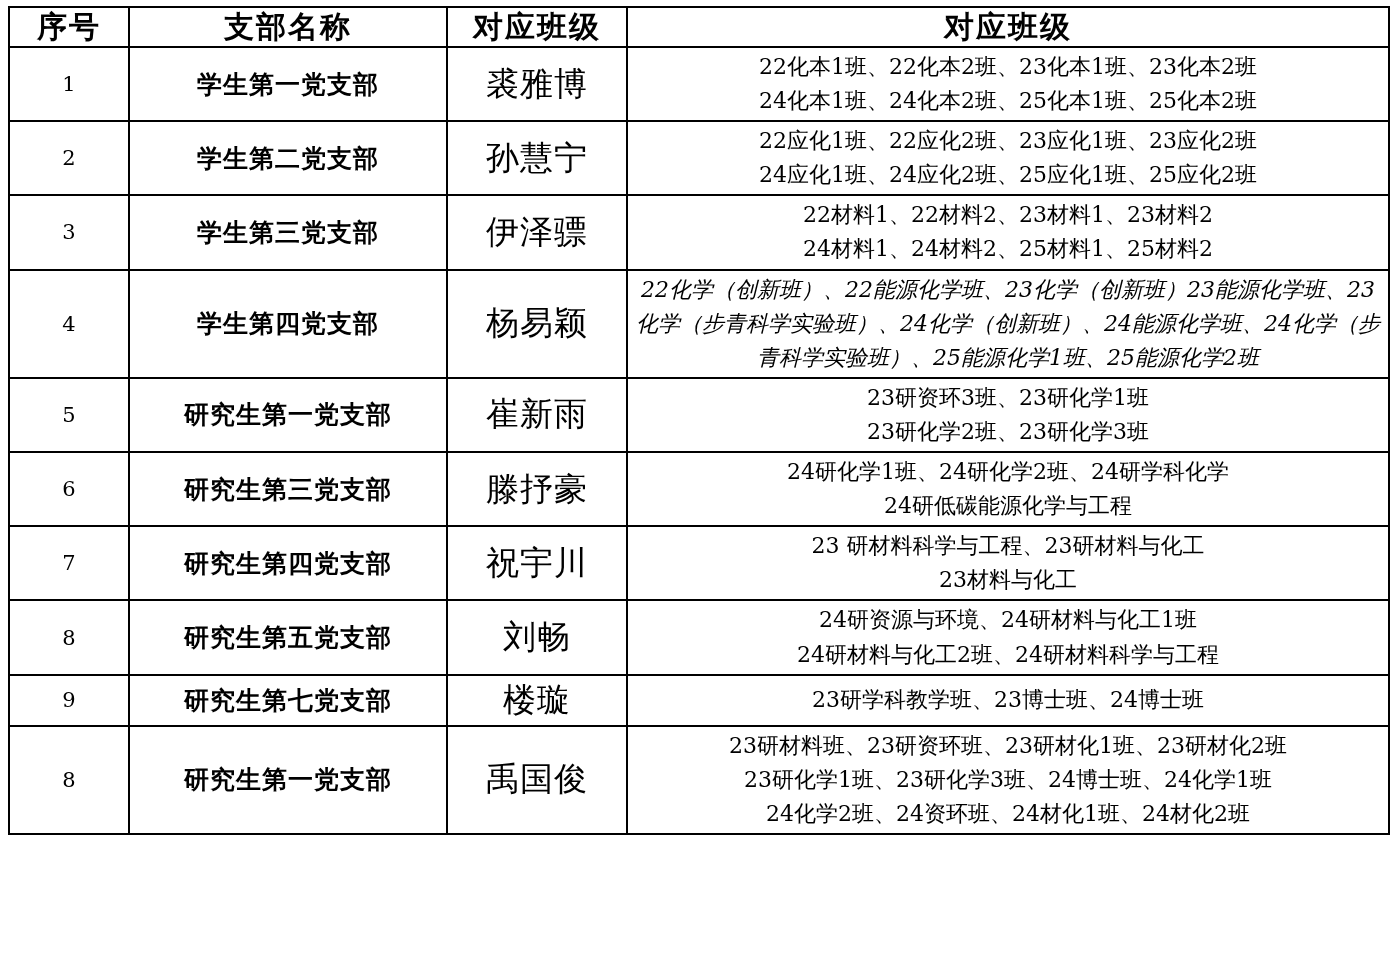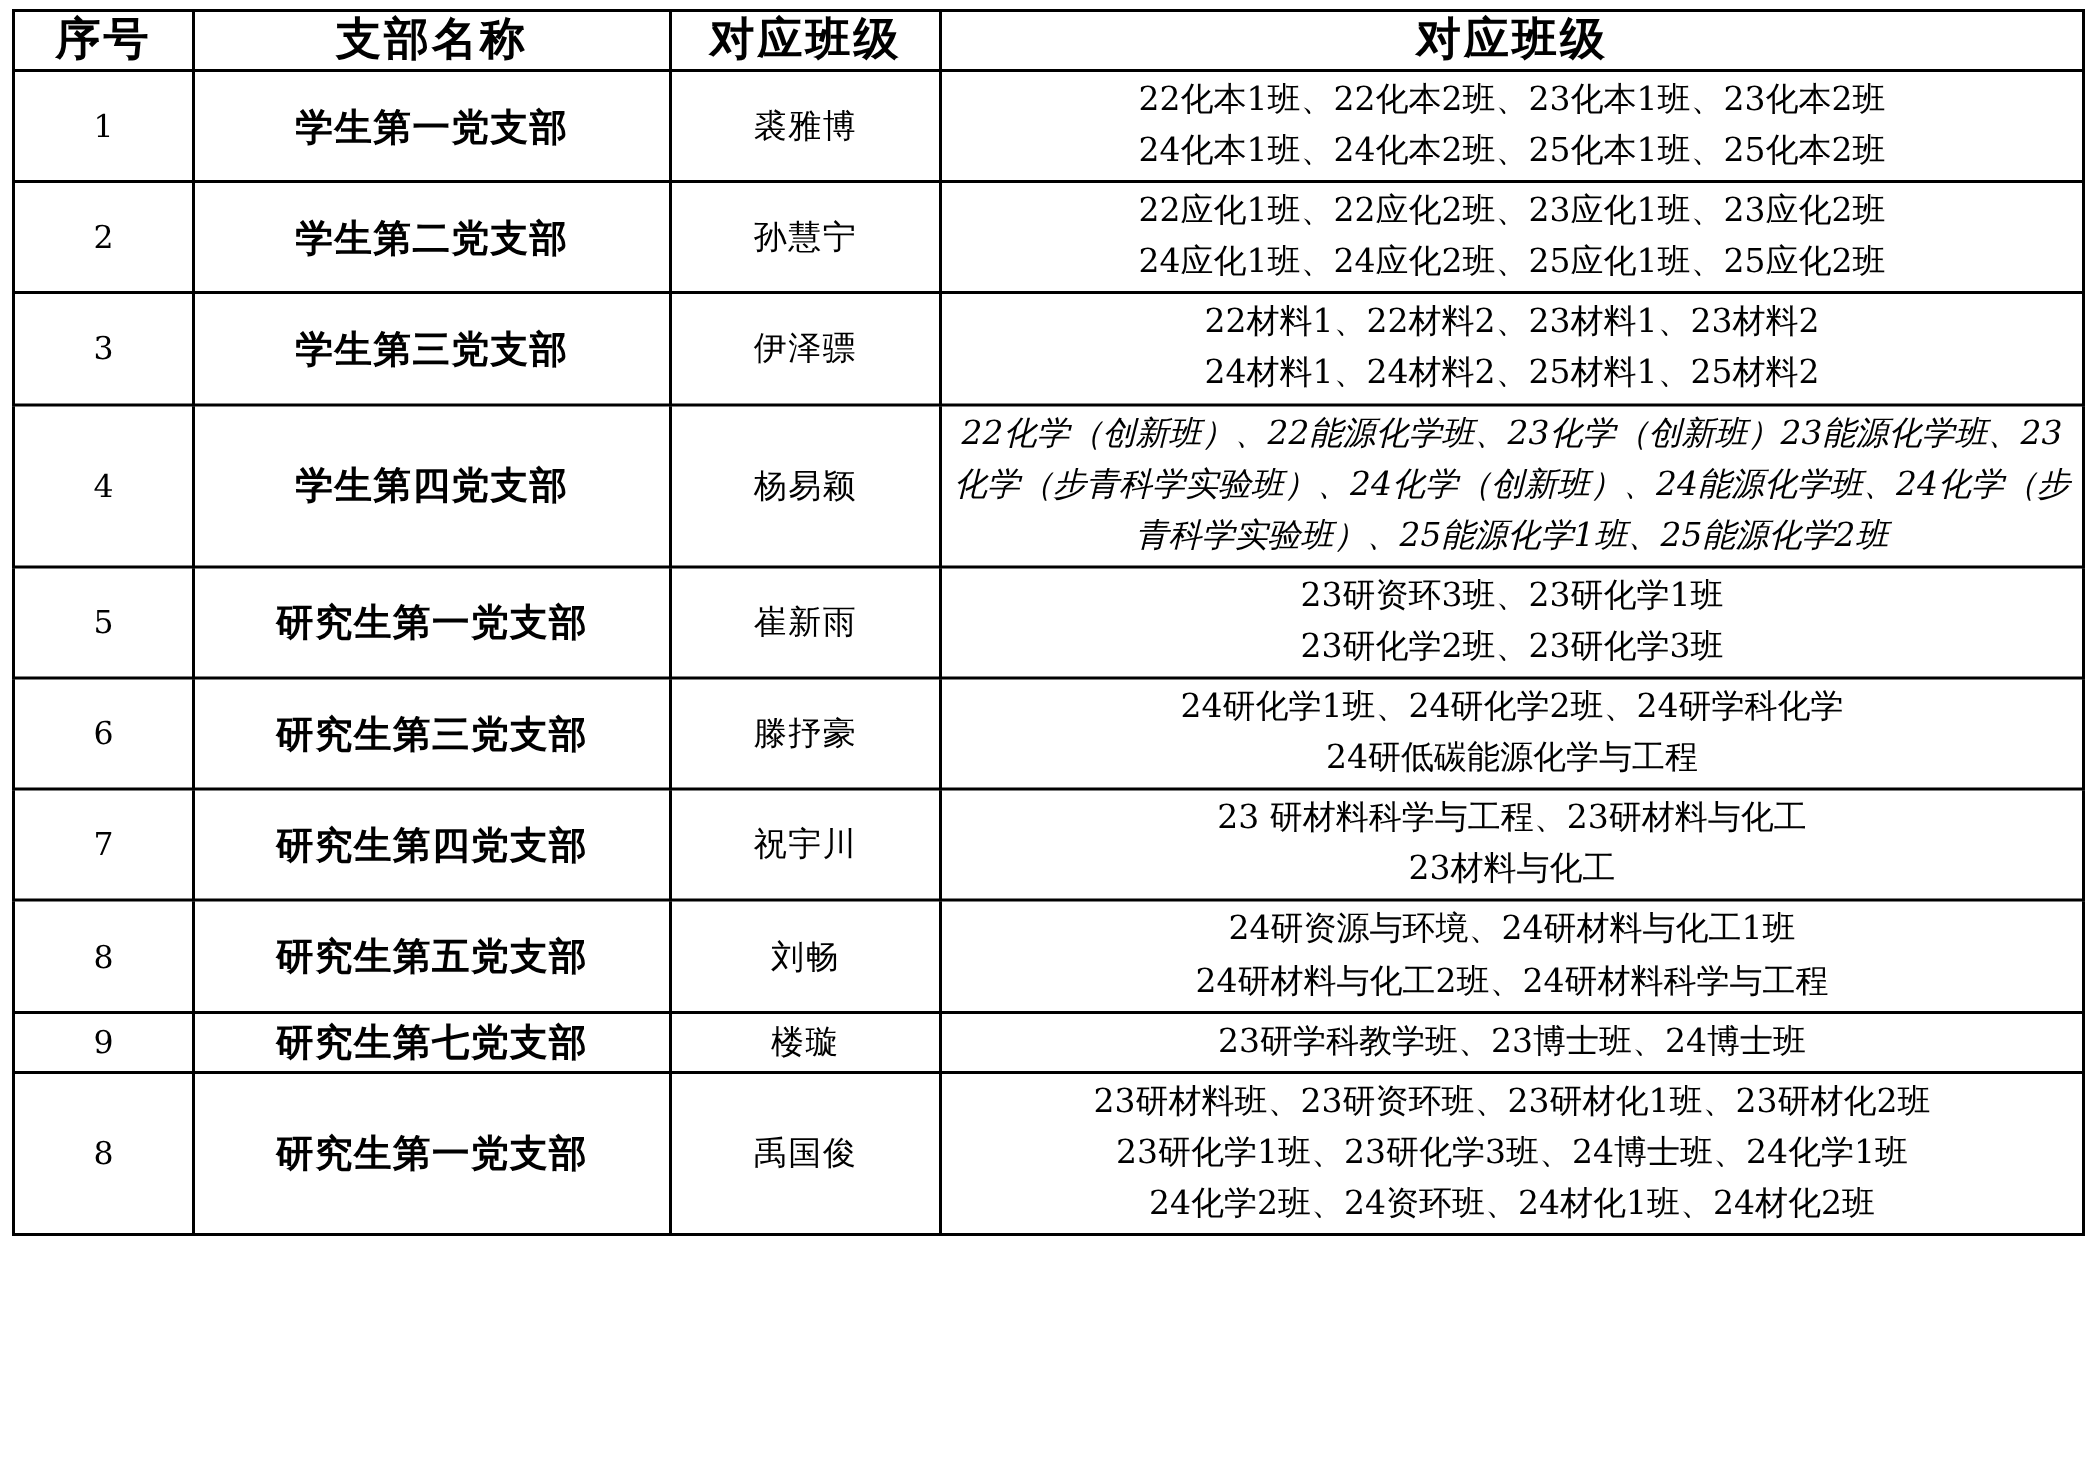--- a/index.html
+++ b/index.html
@@ -49,21 +49,21 @@
 
   td.idx {
     font-size: 21px;
   }
   td.bname {
     font-size: 25px;
     letter-spacing: 1px;
     font-weight: bold;
   }
   td.sec {
-    font-size: 22px;
+    font-size: 33px;
     letter-spacing: 1px;
   }
   td.classes {
     font-size: 22px;
     line-height: 1.55;
     padding: 6px 6px;
     margin-left: 39px;
   }
   td.classes .ln {
     display: block;

